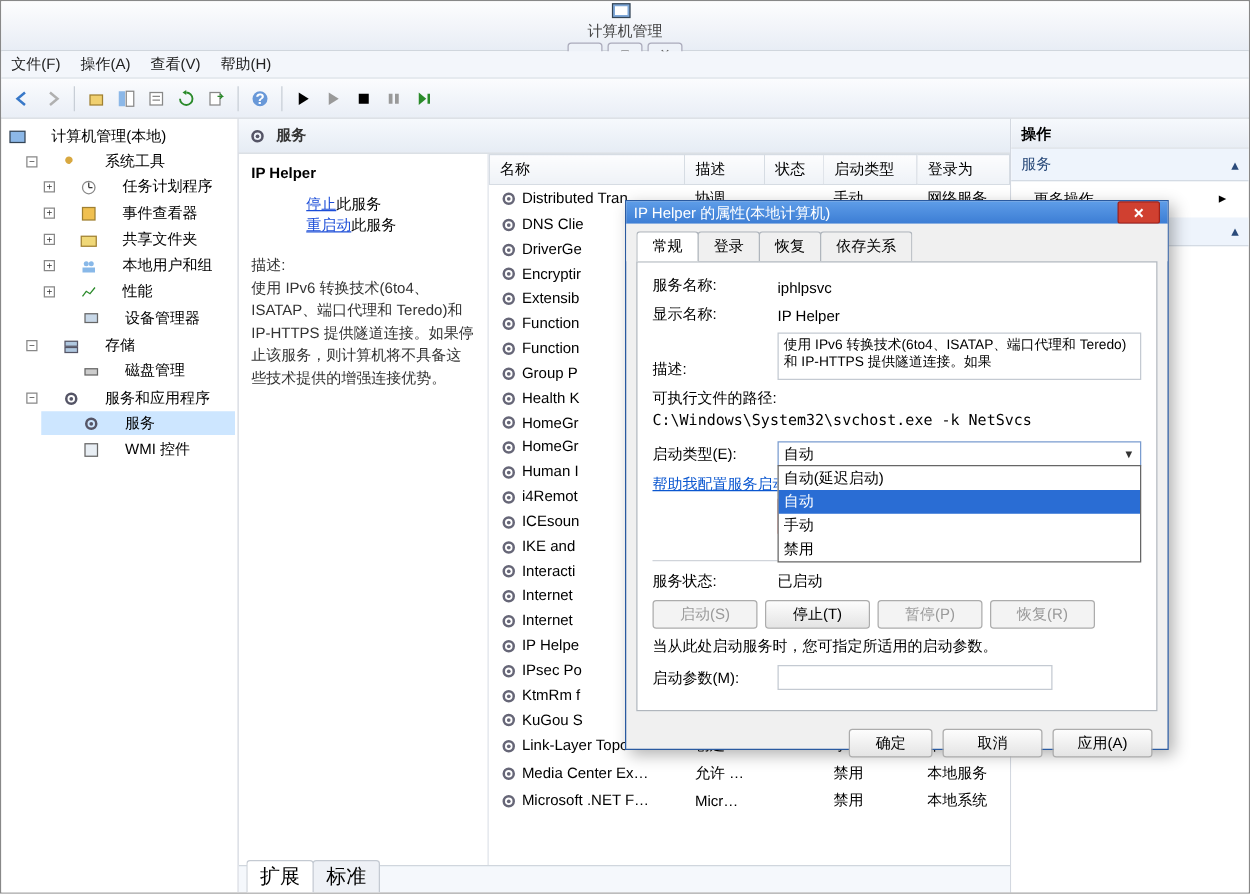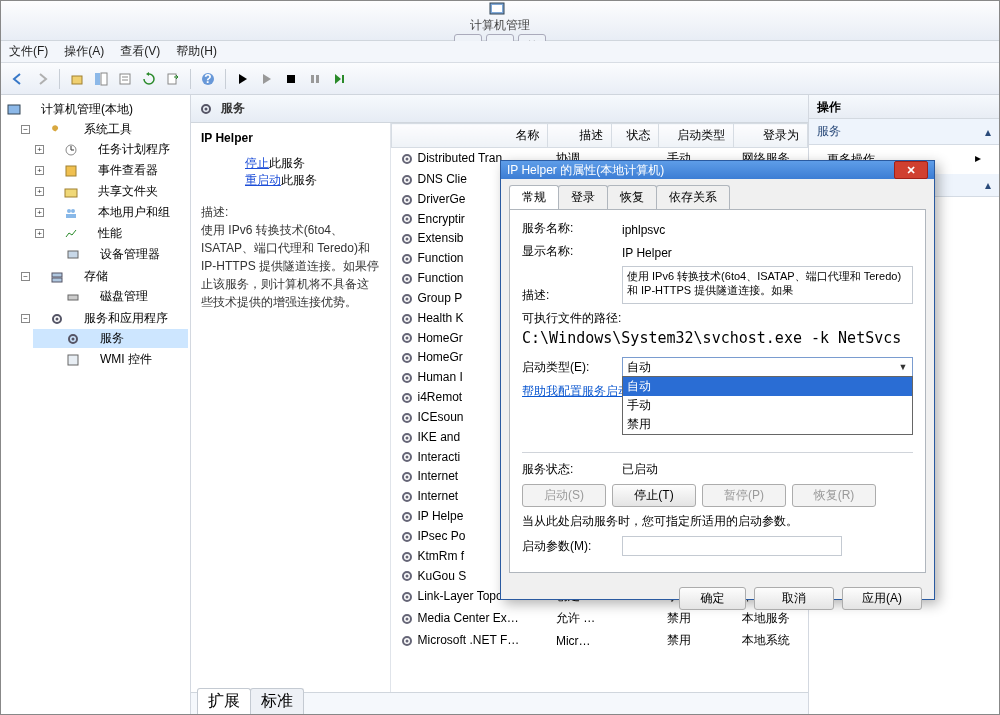--- a/index.html
+++ b/index.html
@@ -30,21 +30,21 @@
 .centerhead { height: 28px; background: linear-gradient(#f6f9fd,#e6ecf4); border-bottom:1px solid #d0d6dd; display:flex; align-items:center; padding:0 8px; gap:8px; }
 .centerhead .lbl { font-weight: bold; color:#333; }
 .centerbody { flex:1; display:flex; overflow:hidden; }
 .leftdetail { width: 200px; border-right:1px solid #e0e4ea; padding:8px 10px; }
 .svcname { font-weight:bold; margin-bottom:10px; }
 .lnk { color:#1d4ed8; text-decoration:underline; cursor:pointer;margin-left:44px; }
 .desc { margin-top:14px; color:#333; line-height:1.5; }
 
 .listwrap { flex:1; overflow:auto; position:relative; }
 table.svclist { width:100%; border-collapse:collapse; }
-table.svclist th { text-align:right; font-weight:normal; background:linear-gradient(#fdfdfe,#eef2f7); border:1px solid #d6dce3; padding:3px 8px; position:sticky; top:0; }
+table.svclist th { text-align:left; font-weight:normal; background:linear-gradient(#fdfdfe,#eef2f7); border:1px solid #d6dce3; padding:3px 8px; position:sticky; top:0; }
 table.svclist td { padding:2px 8px; border-bottom:1px solid transparent; white-space:nowrap; }
 .gear { width:14px; height:14px; display:inline-block; vertical-align:middle; margin-right:4px; }
 
 .tabsbottom { height:22px; border-top:1px solid #d0d6dd; display:flex; align-items:flex-end; padding-left:6px; background:#f5f8fc; }
 .tabb { border:1px solid #c4cad2; border-bottom:none; background:#fff; padding:2px 10px; margin-right:-1px; border-radius:3px 3px 0 0; font-size:16px;font-family:Liberation Serif, serif; }
 .tabb.inact { background:#eef1f6; }
 
 .actionspane { width: 190px; background:#fff; }
 .aphead { height:24px; background:linear-gradient(#f6f9fd,#e8edf4); border-bottom:1px solid #d3d9e0; padding:4px 8px; font-weight:bold; }
 .apsec { background:#eef4fc; border-bottom:1px solid #d4dbe4; padding:4px 8px; display:flex; justify-content:space-between; align-items:center; color:#2a4a7a; }
@@ -56,21 +56,21 @@
 .dlgtitle .t { flex:1; font-size:12px; }
 .dlgclose { width:34px; height:18px; background:#d04030; border:1px solid #a02018; border-radius:2px; color:#fff; display:flex; align-items:center; justify-content:center; font-size:11px; font-weight:bold; }
 .dlgtabs { display:flex; padding:6px 8px 0 8px; gap:0; background:#f0f0f0; }
 .dtab { border:1px solid #b0b6bd; border-bottom:none; padding:3px 12px; background:#f0f0f0; margin-right:-1px; border-radius:3px 3px 0 0; }
 .dtab.active { background:#fff; position:relative; z-index:2; }
 .dlgbody { margin:0 8px 8px 8px; background:#fff; border:1px solid #b0b6bd; flex:1; padding:10px 12px; position:relative; }
 .frow { display:flex; margin-bottom:6px; align-items:flex-end; }
 .flab { width:100px; }
 .fval { flex:1; }
 .descbox { border:1px solid #c4cad2; padding:2px 4px; height:38px; overflow:hidden; font-size:11px; line-height:1.3; flex:1; }
-.pathtxt { font-family: Consolas, monospace; font-size:15px; }
+.pathtxt { font-family: Consolas, monospace; font-size:12px; }
 .combo { position:relative; }
 .combobox { width:100%; height:20px; border:1px solid #7a9ccf; background:#fff; display:flex; align-items:center; padding:0 4px; }
 .comboarr { position:absolute; right:2px; top:2px; width:16px; height:16px; display:flex; align-items:center; justify-content:center; font-size:9px; color:#333; }
 .dropdown { position:absolute; left:0; top:19px; width:100%; border:1px solid #666; background:#fff; z-index:10; }
 .ddopt { padding:1px 4px; }
 .ddopt.hl { background:#2a6dd4; color:#fff; }
 .redbox { position:absolute; border:2px solid #e03020; pointer-events:none; }
 .linklbl { color:#0b57d0; text-decoration:underline; }
 
 .btnrow { display:flex; gap:6px; margin:6px 0; }
@@ -690,20 +690,21 @@
     <div class="pathtxt">C:\Windows\System32\svchost.exe -k NetSvcs</div>
 
     <div class="frow" style="margin-top:10px; align-items:center; position:relative;">
       <div class="flab">启动类型(E):</div>
       <div class="fval combo">
         <div class="combobox">
             <span>自动</span>
             <span class="comboarr">▼</span>
           </div>
         <div class="dropdown">
+          <div class="ddopt">自动(延迟启动)</div>
           <div class="ddopt hl">自动</div>
           <div class="ddopt">手动</div>
           <div class="ddopt">禁用</div>
         </div>
         <div class="redbox" style="left:0px; top:46px; width:45px; height:28px;"></div>
       </div>
     </div>
 
     <div style="margin-top:4px"><span class="linklbl">帮助我配置服务启动选项。</span></div>
     <div style="border-top:1px solid #d0d4da; margin:52px 0 8px"></div>

